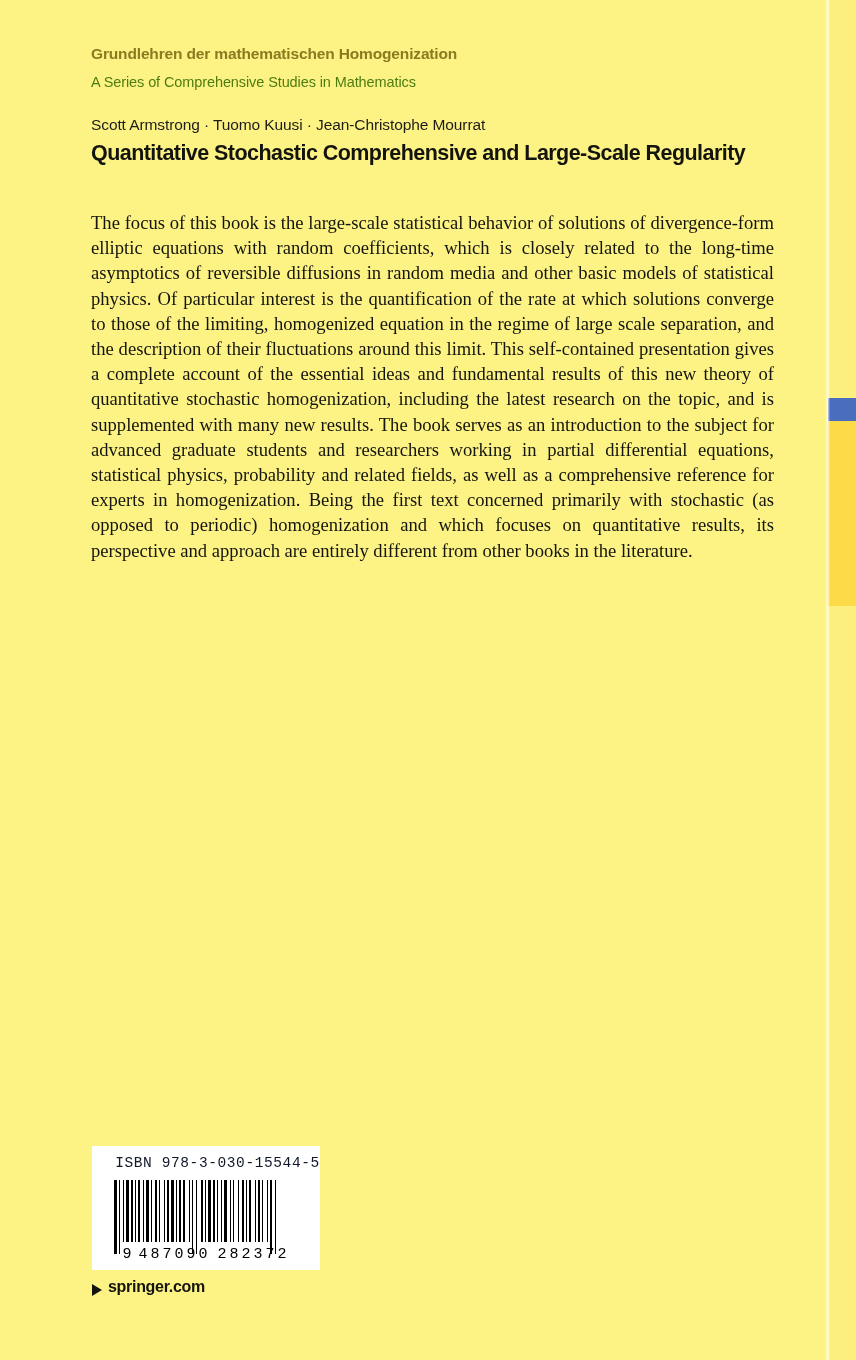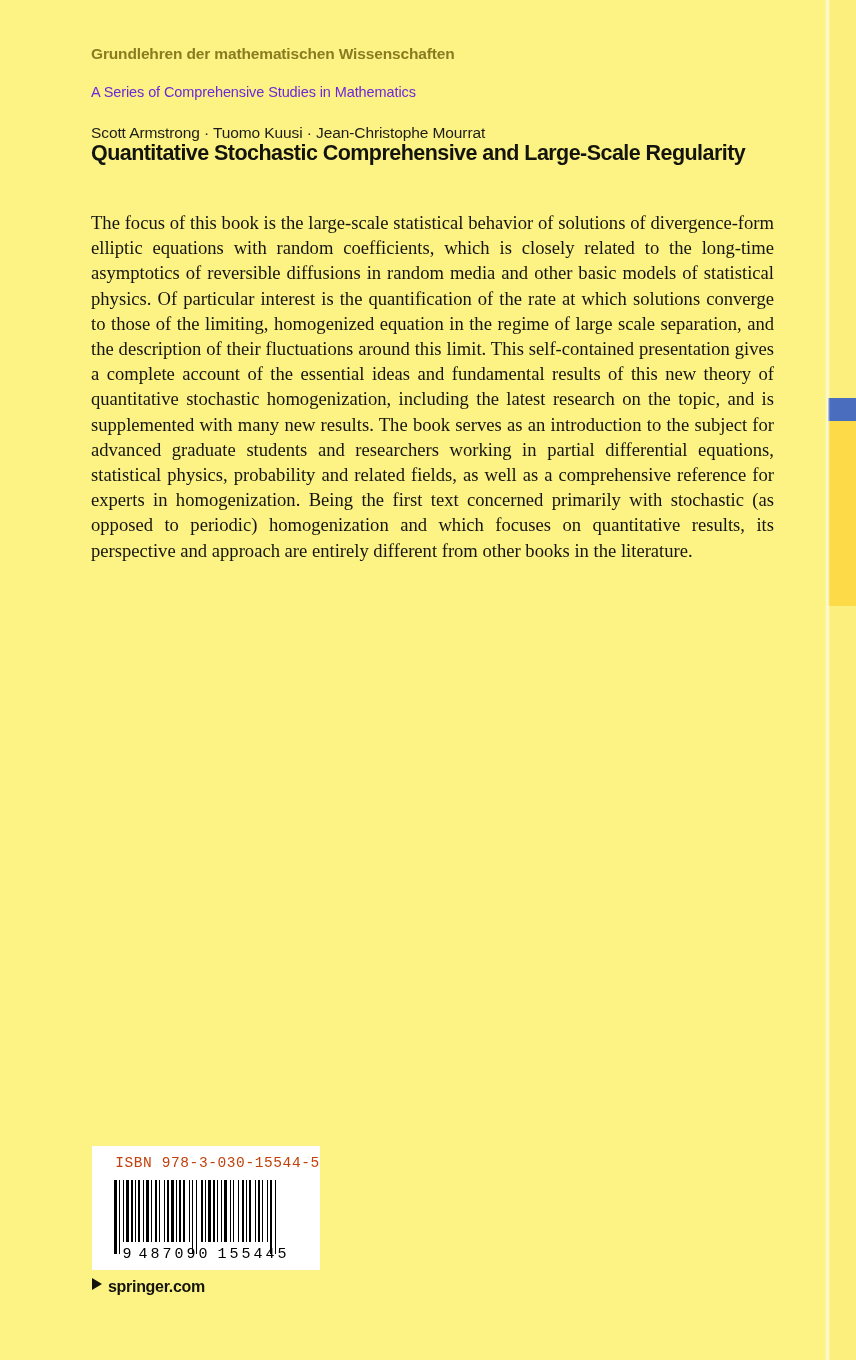--- a/index.html
+++ b/index.html
@@ -76,37 +76,36 @@
     letter-spacing: -0.15px;
     position: absolute;
     top: 45px;
     left: 0;
     white-space: nowrap;
   }
   .series-sub {
     font-family: "Liberation Sans", sans-serif;
     font-size: 14.5px;
     font-weight: normal;
-    color: #6d28d9;
+    color: #4d7c0f;
     letter-spacing: -0.1px;
     position: absolute;
     top: 74px;
     left: 0;
     white-space: nowrap;
-    margin-top: 10px;
   }
 
   .authors {
     font-family: "Liberation Sans", sans-serif;
     font-size: 15.5px;
     font-weight: normal;
     color: #1c1c18;
     letter-spacing: -0.1px;
     position: absolute;
-    top: 124px;
+    top: 116px;
     left: 0;
     white-space: nowrap;
   }
 
   .book-title {
     font-family: "Liberation Sans", sans-serif;
     font-size: 21.5px;
     font-weight: bold;
     color: #14140f;
     letter-spacing: -0.55px;
@@ -136,21 +135,21 @@
     left: 92px;
     top: 1146px;
     width: 228px;
     height: 124px;
     background: #ffffff;
     box-sizing: border-box;
   }
   #isbn-text {
     font-family: "Liberation Mono", monospace;
     font-size: 14.5px;
-    color: #c2410c;
+    color: #0f172a;
     text-align: center;
     letter-spacing: 0.6px;
     padding-top: 9px;
     margin-left: 23px;
   }
   #barcode-bars {
     position: absolute;
     left: 22px;
     top: 34px;
     width: 188px;
@@ -186,21 +185,21 @@
   #barcode-digits .dright {
     margin-left: 7px;
   }
 
   
   #springer {
     position: absolute;
     left: 92px;
     top: 1278px;
     display: flex;
-    align-items: flex-start;
+    align-items: flex-end;
   }
   #springer .triangle {
     width: 0;
     height: 0;
     border-top: 6.5px solid transparent;
     border-bottom: 6.5px solid transparent;
     border-left: 10px solid #14140f;
     margin-right: 6px;
   }
   #springer .sp-label {
@@ -217,21 +216,21 @@
 <div id="cover">
 
   <div id="edge-strip">
     <div id="edge-band-blue"></div>
     <div id="edge-band-gold"></div>
   </div>
   <div id="edge-hairline"></div>
 
   <div id="content">
 
-    <div class="series-title">Grundlehren der mathematischen Wissenschaften</div>
+    <div class="series-title">Grundlehren der mathematischen Homogenization</div>
 
     <div class="series-sub">A Series of Comprehensive Studies in Mathematics</div>
 
     <div class="authors">Scott Armstrong · Tuomo Kuusi · Jean-Christophe Mourrat</div>
 
     <div class="book-title">Quantitative Stochastic Comprehensive and Large-Scale Regularity</div>
 
     <div class="blurb">The focus of this book is the large-scale statistical behavior of solutions of divergence-form elliptic equations with random coefficients, which is closely related to the long-time asymptotics of reversible diffusions in random media and other basic models of statistical physics. Of particular interest is the quantification of the rate at which solutions converge to those of the limiting, homogenized equation in the regime of large scale separation, and the description of their fluctuations around this limit. This self-contained presentation gives a complete account of the essential ideas and fundamental results of this new theory of quantitative stochastic homogenization, including the latest research on the topic, and is supplemented with many new results. The book serves as an introduction to the subject for advanced graduate students and researchers working in partial differential equations, statistical physics, probability and related fields, as well as a comprehensive reference for experts in homogenization. Being the first text concerned primarily with stochastic (as opposed to periodic) homogenization and which focuses on quantitative results, its perspective and approach are entirely different from other books in the literature.</div>
 
   </div>
@@ -316,21 +315,21 @@
         <span class="bar" style="width:1px;"></span>
         <span style="display:inline-block;width:1px;"></span>
         <span class="bar guard" style="width:2px;"></span>
         <span style="display:inline-block;width:2px;"></span>
         <span class="bar guard" style="width:1px;"></span>
         <span style="display:inline-block;width:3px;"></span>
       </div>
     <div id="barcode-digits">
       <span class="dlead">9</span>
       <span class="dgrp">487090</span>
-      <span class="dgrp dright">155445</span>
+      <span class="dgrp dright">282372</span>
     </div>
   </div>
 
   <div id="springer">
     <span class="triangle"></span>
     <span class="sp-label">springer.com</span>
   </div>
 
 </div>
 

